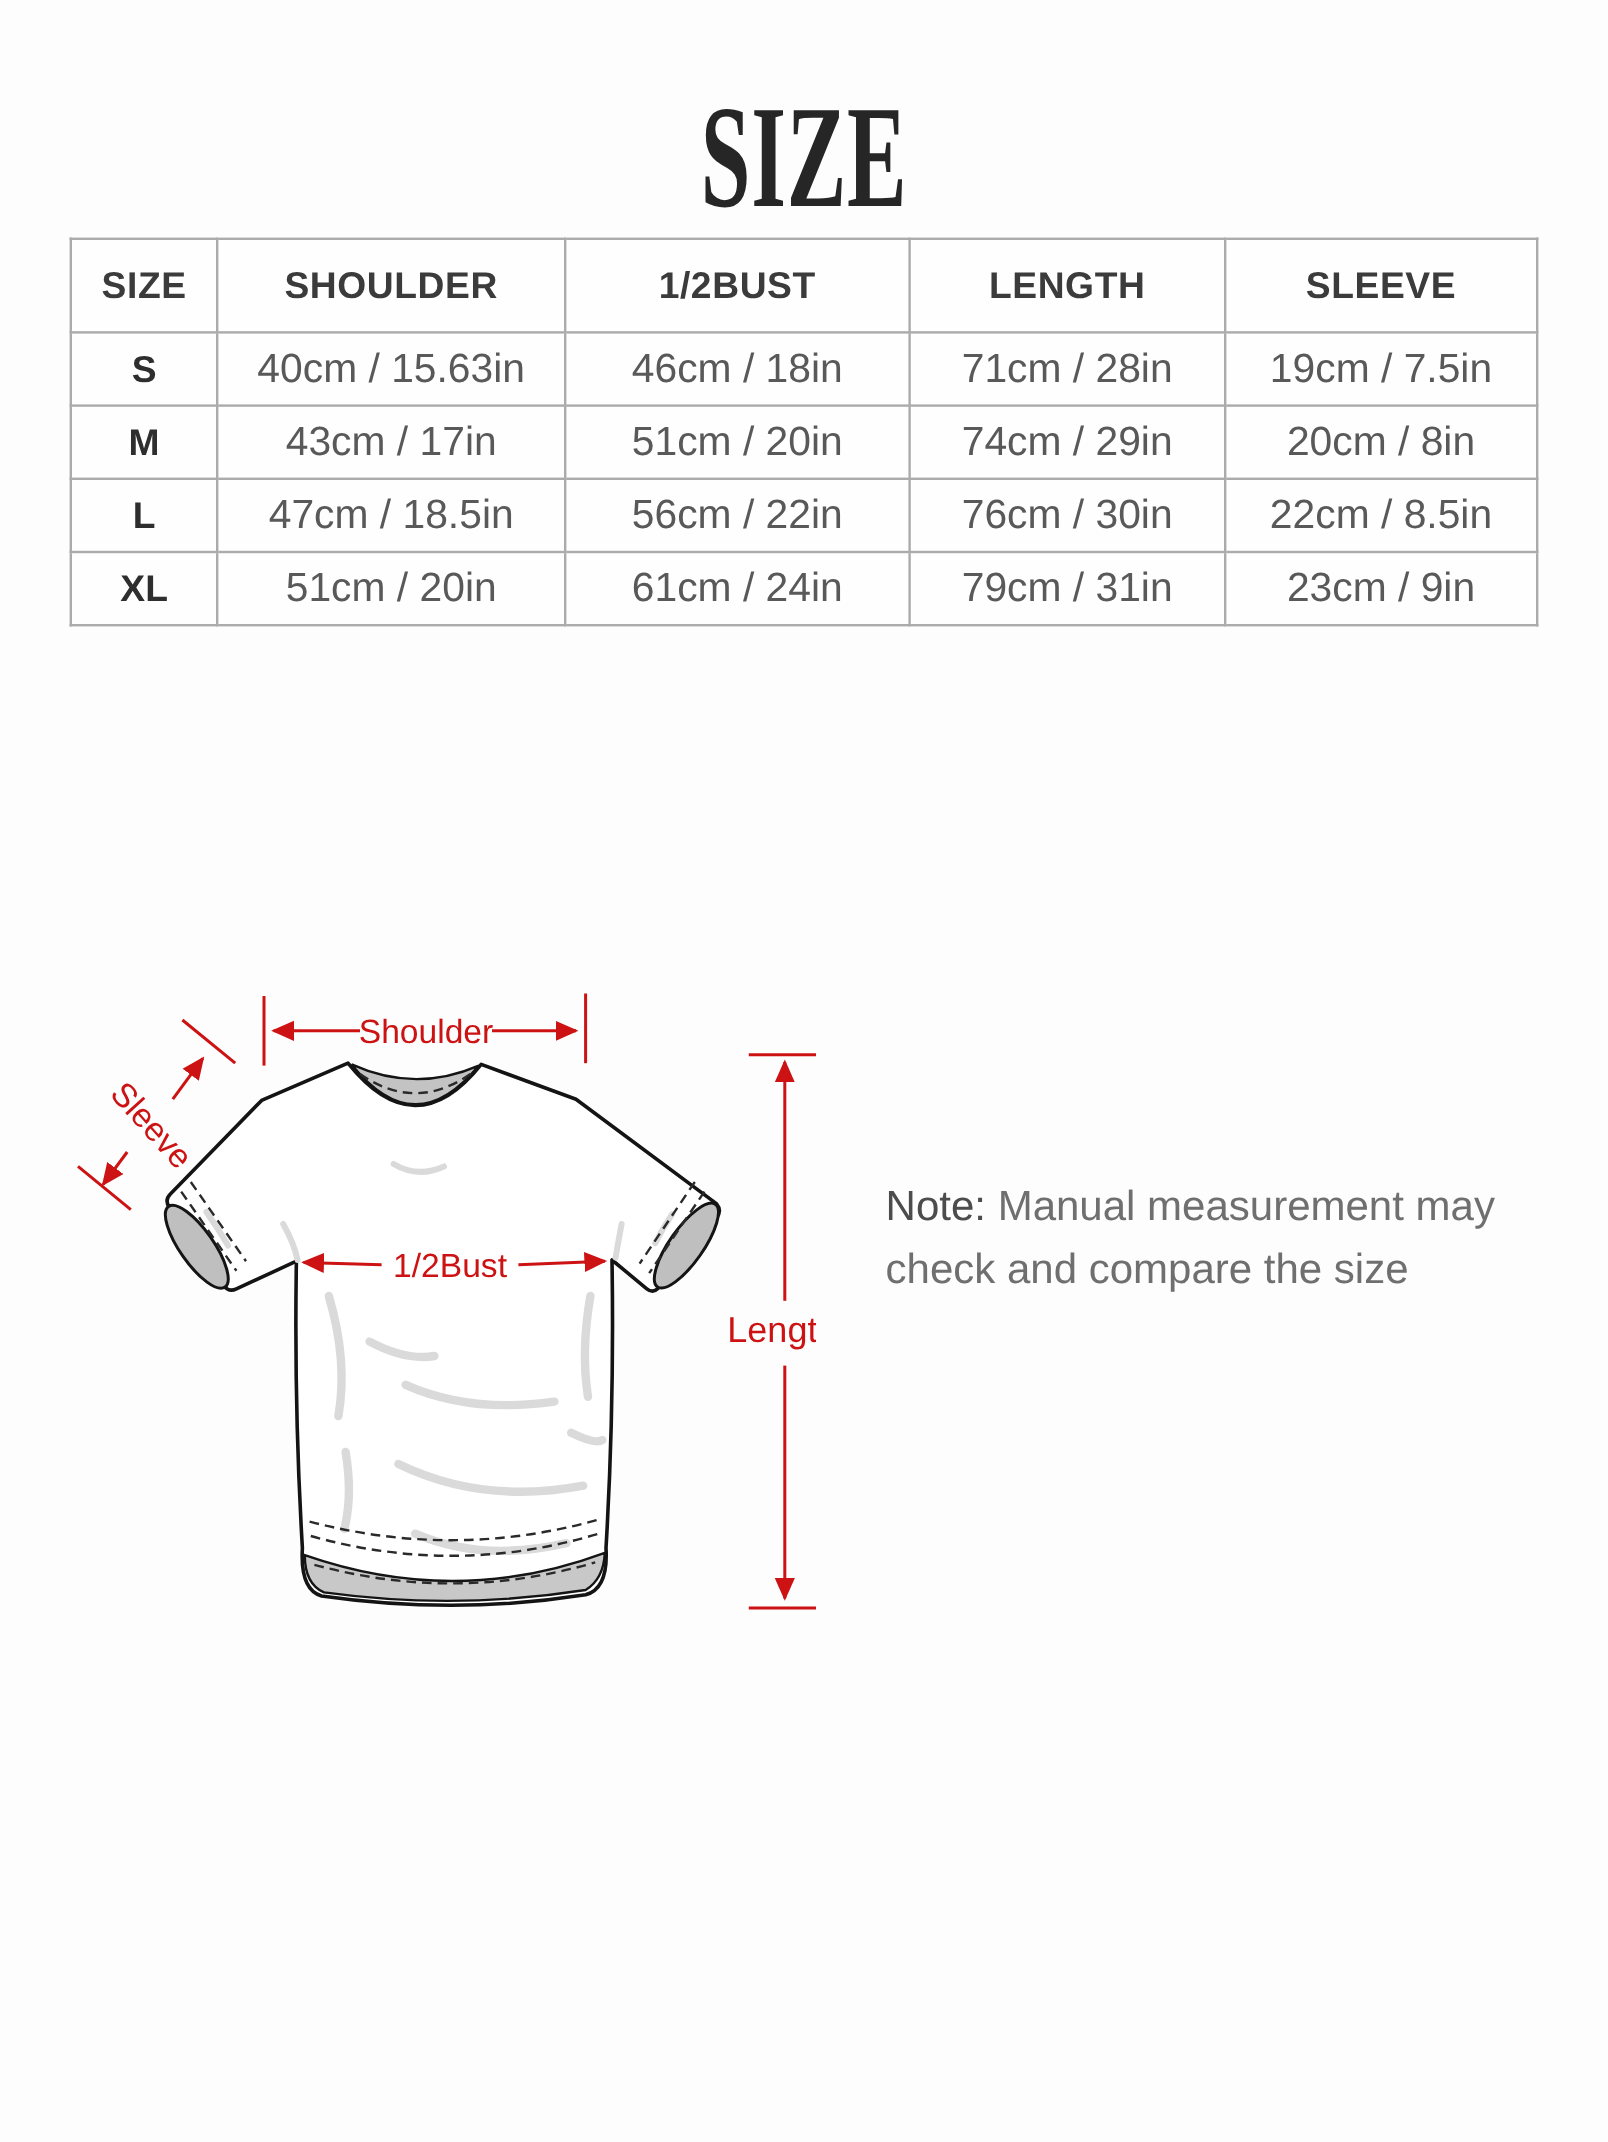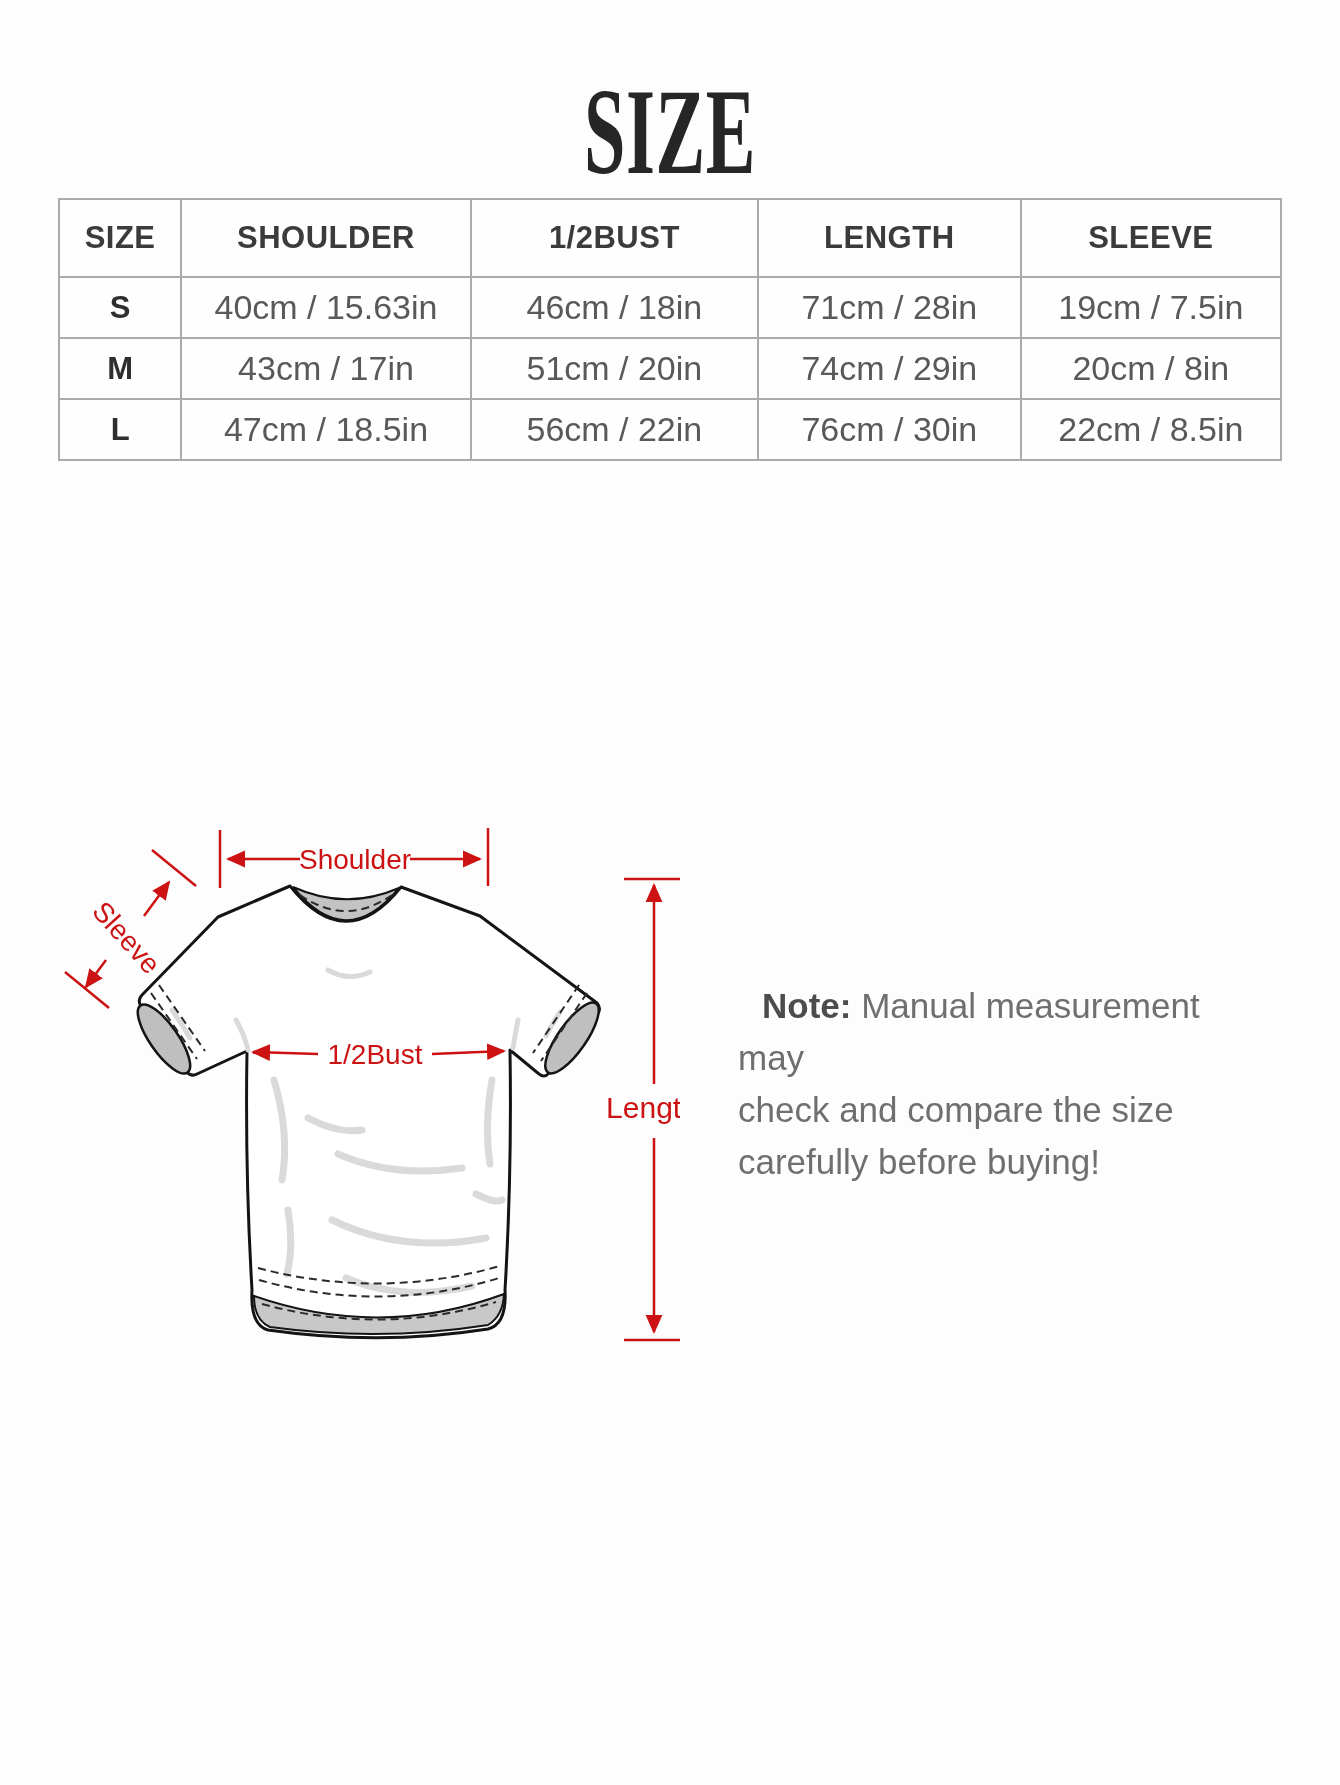--- a/index.html
+++ b/index.html
@@ -60,21 +60,21 @@
     font-family:"Liberation Sans", sans-serif;
     font-size:28px;
   }
   .arrhead { fill:var(--accent,#cc1212); }
 
   
   .note {
     position:absolute; left:738px; top:980px; width:520px;
     font-size:35px; line-height:52px; color:#6f6f6f;
   }
-  .note-prefix { font-weight:700; color:#4c4c4c;margin-left:24px; }
+  .note-prefix { font-weight:400; color:#4c4c4c; }
 </style>
 </head>
 <body>
 
 <div class="canvas">
 
   <div class="title">SIZE</div>
 
   <table class="size-table">
     <colgroup>
@@ -107,20 +107,27 @@
           <td>51cm / 20in</td>
           <td>74cm / 29in</td>
           <td>20cm / 8in</td>
         </tr>
         <tr>
           <td class="c-size">L</td>
           <td>47cm / 18.5in</td>
           <td>56cm / 22in</td>
           <td>76cm / 30in</td>
           <td>22cm / 8.5in</td>
+        </tr>
+        <tr>
+          <td class="c-size">XL</td>
+          <td>51cm / 20in</td>
+          <td>61cm / 24in</td>
+          <td>79cm / 31in</td>
+          <td>23cm / 9in</td>
         </tr>
       </tbody>
   </table>
 
   <svg class="diagram" viewBox="0 0 640 548">
     <defs>
       <marker id="arr" viewBox="0 0 10 10" refX="8.5" refY="5" markerWidth="8" markerHeight="8" orient="auto-start-reverse">
         <path d="M 0 0.8 L 9.5 5 L 0 9.2 Z" class="arrhead"></path>
       </marker>
     </defs>
@@ -204,16 +211,15 @@
       <line class="ann" x1="614" y1="262" x2="614" y2="63" marker-end="url(#arr)"></line>
       <text class="ann-text" x="612" y="296" text-anchor="middle" style="font-size:30px">Length</text>
       <line class="ann" x1="614" y1="316" x2="614" y2="510" marker-end="url(#arr)"></line>
       <line class="ann" x1="584" y1="518" x2="644" y2="518"></line>
     </g>
   </svg>
 
   <div class="note">
     <div class="note-line"><span class="note-prefix">Note:</span> <span>Manual measurement may</span></div>
     <div class="note-line">check and compare the size</div>
-    <div class="note-line">carefully before buying!</div>
   </div>
 
 </div>
 
 </body></html>

